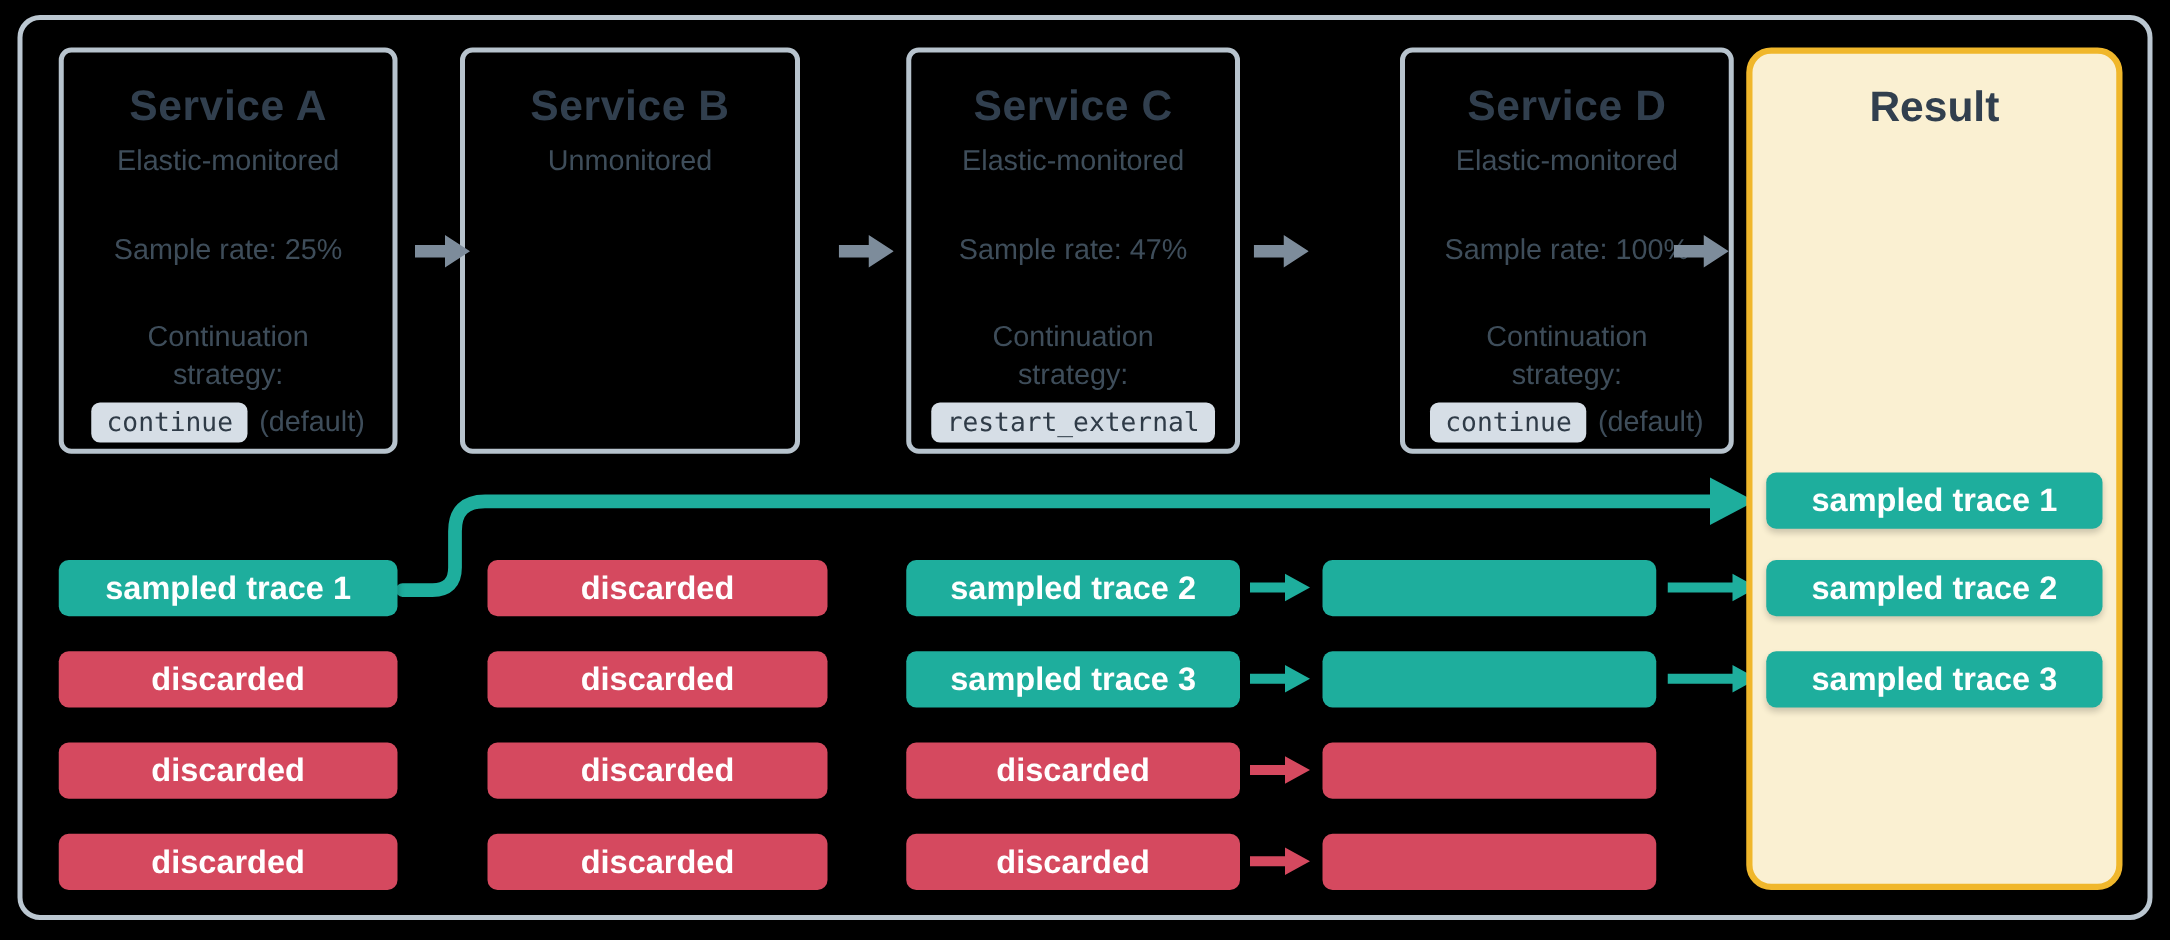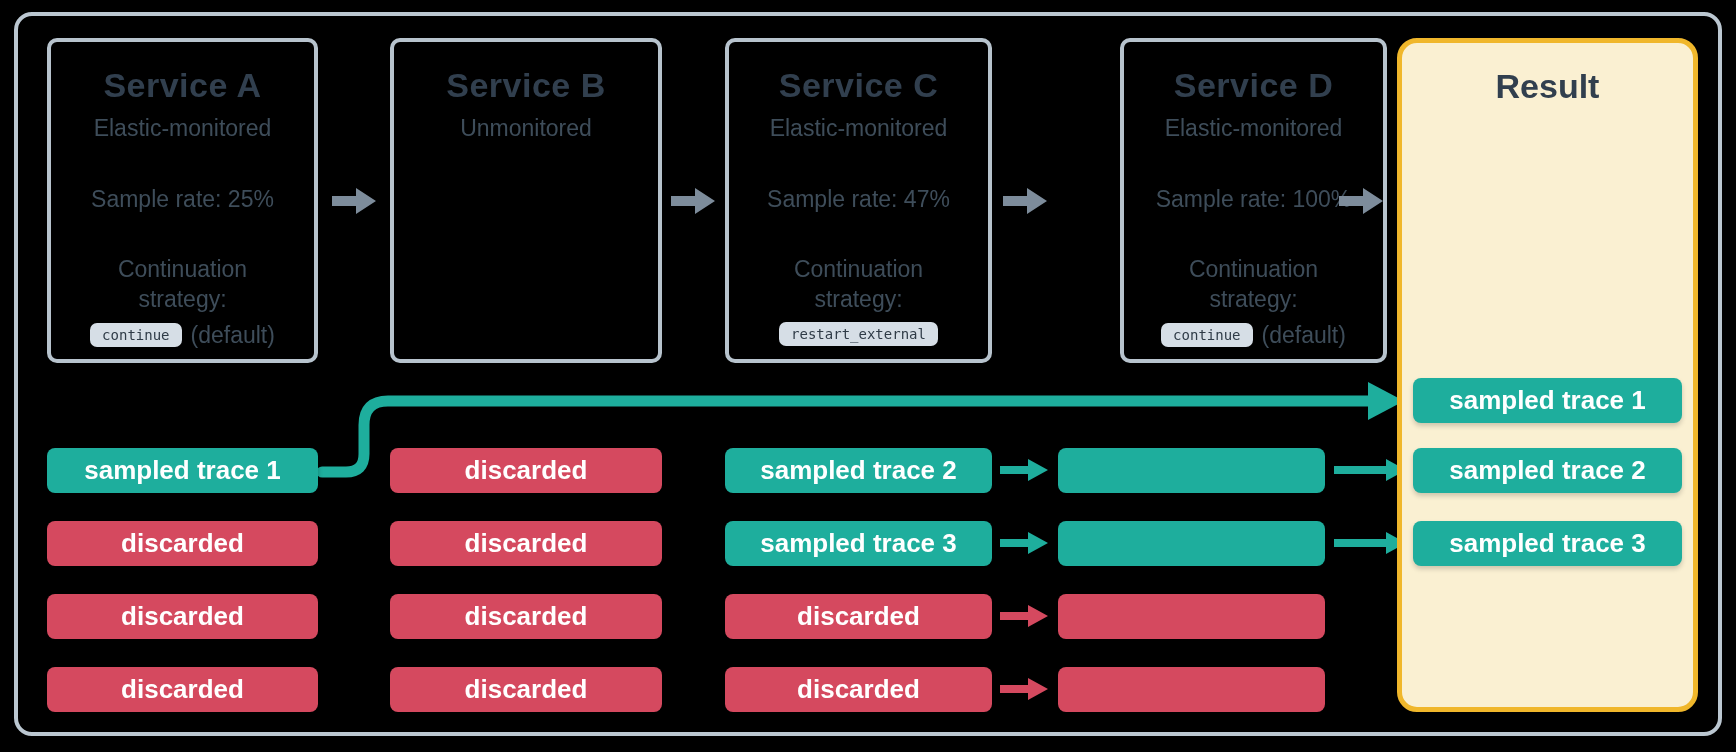--- a/index.html
+++ b/index.html
@@ -12,31 +12,31 @@
   .stage{position:relative;width:1736px;height:752px;background:var(--bg);overflow:hidden;
          font-family:"Liberation Sans","DejaVu Sans",sans-serif;padding-left:10px;}
   .outer-frame{position:absolute;left:14px;top:12px;width:1708px;height:724px;
          border:4px solid var(--frame);border-radius:18px;box-sizing:border-box;}
 
   
   .svc{position:absolute;top:38px;height:325px;border:4px solid var(--box_border);
        border-radius:10px;box-sizing:border-box;text-align:center;color:var(--body);
        font-size:23px;font-weight:500;}
   .svc-a{left:47px;width:271px}
-  .svc-b{left:390px;width:272px}
+  .svc-b{left:368px;width:272px}
   .svc-c{left:725px;width:267px}
   .svc-d{left:1120px;width:267px}
   .svc h2{margin:24px 0 0;font-size:34px;font-weight:700;color:var(--heading);letter-spacing:.5px}
   .subtitle{margin:10px 16px 0}
   .rate{margin:44px 0 0}
   .strategy{margin:42px auto 0;max-width:200px;line-height:1.3}
   .coderow{margin:7px 0 0;display:flex;justify-content:center;align-items:center;gap:9px}
   .code{background:var(--code_bg);color:var(--code_text);
         font-family:"DejaVu Sans Mono","Liberation Mono",monospace;
-        font-size:14px;padding:4px 12px;border-radius:7px;white-space:nowrap}
+        font-size:21px;padding:4px 12px;border-radius:7px;white-space:nowrap}
   .code:empty,.suffix:empty,.rate:empty,.strategy:empty{display:none}
 
   
   .result{position:absolute;left:1397px;top:38px;width:301px;height:674px;
           background:var(--cream);border:5px solid var(--gold);border-radius:20px;
           box-sizing:border-box;text-align:center}
   .result h2{margin:24px 0 0;font-size:34px;font-weight:700;color:var(--heading)}
 
   
   .chip{position:absolute;height:45px;border-radius:8px;color:var(--chip_text);

